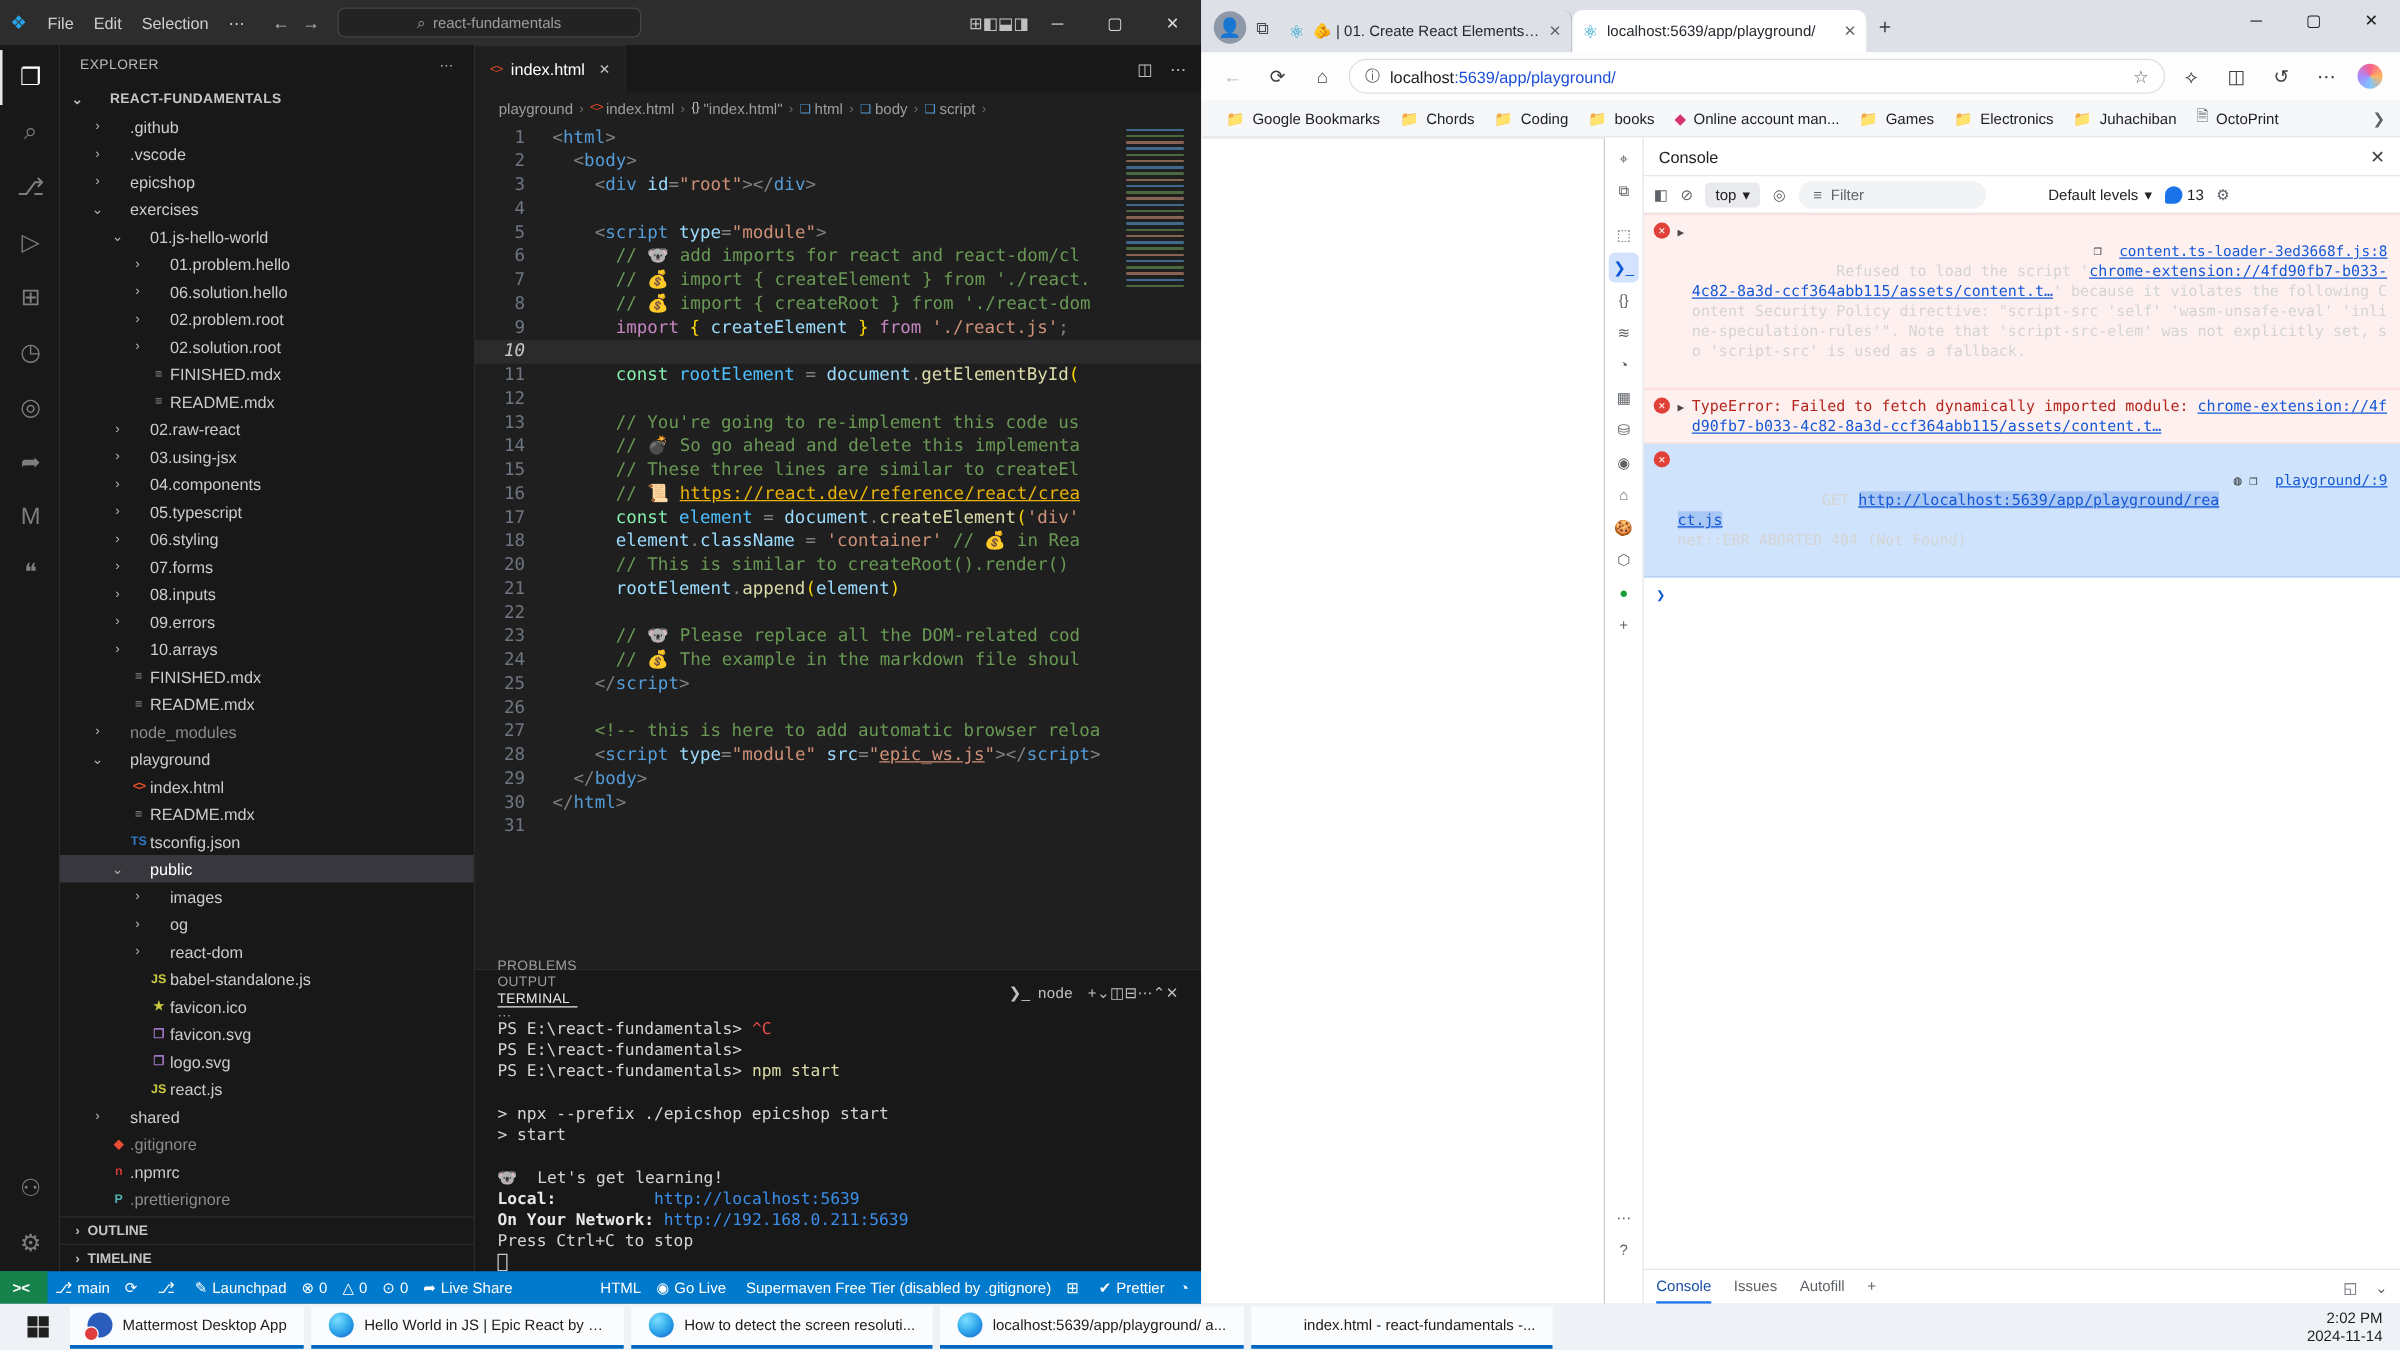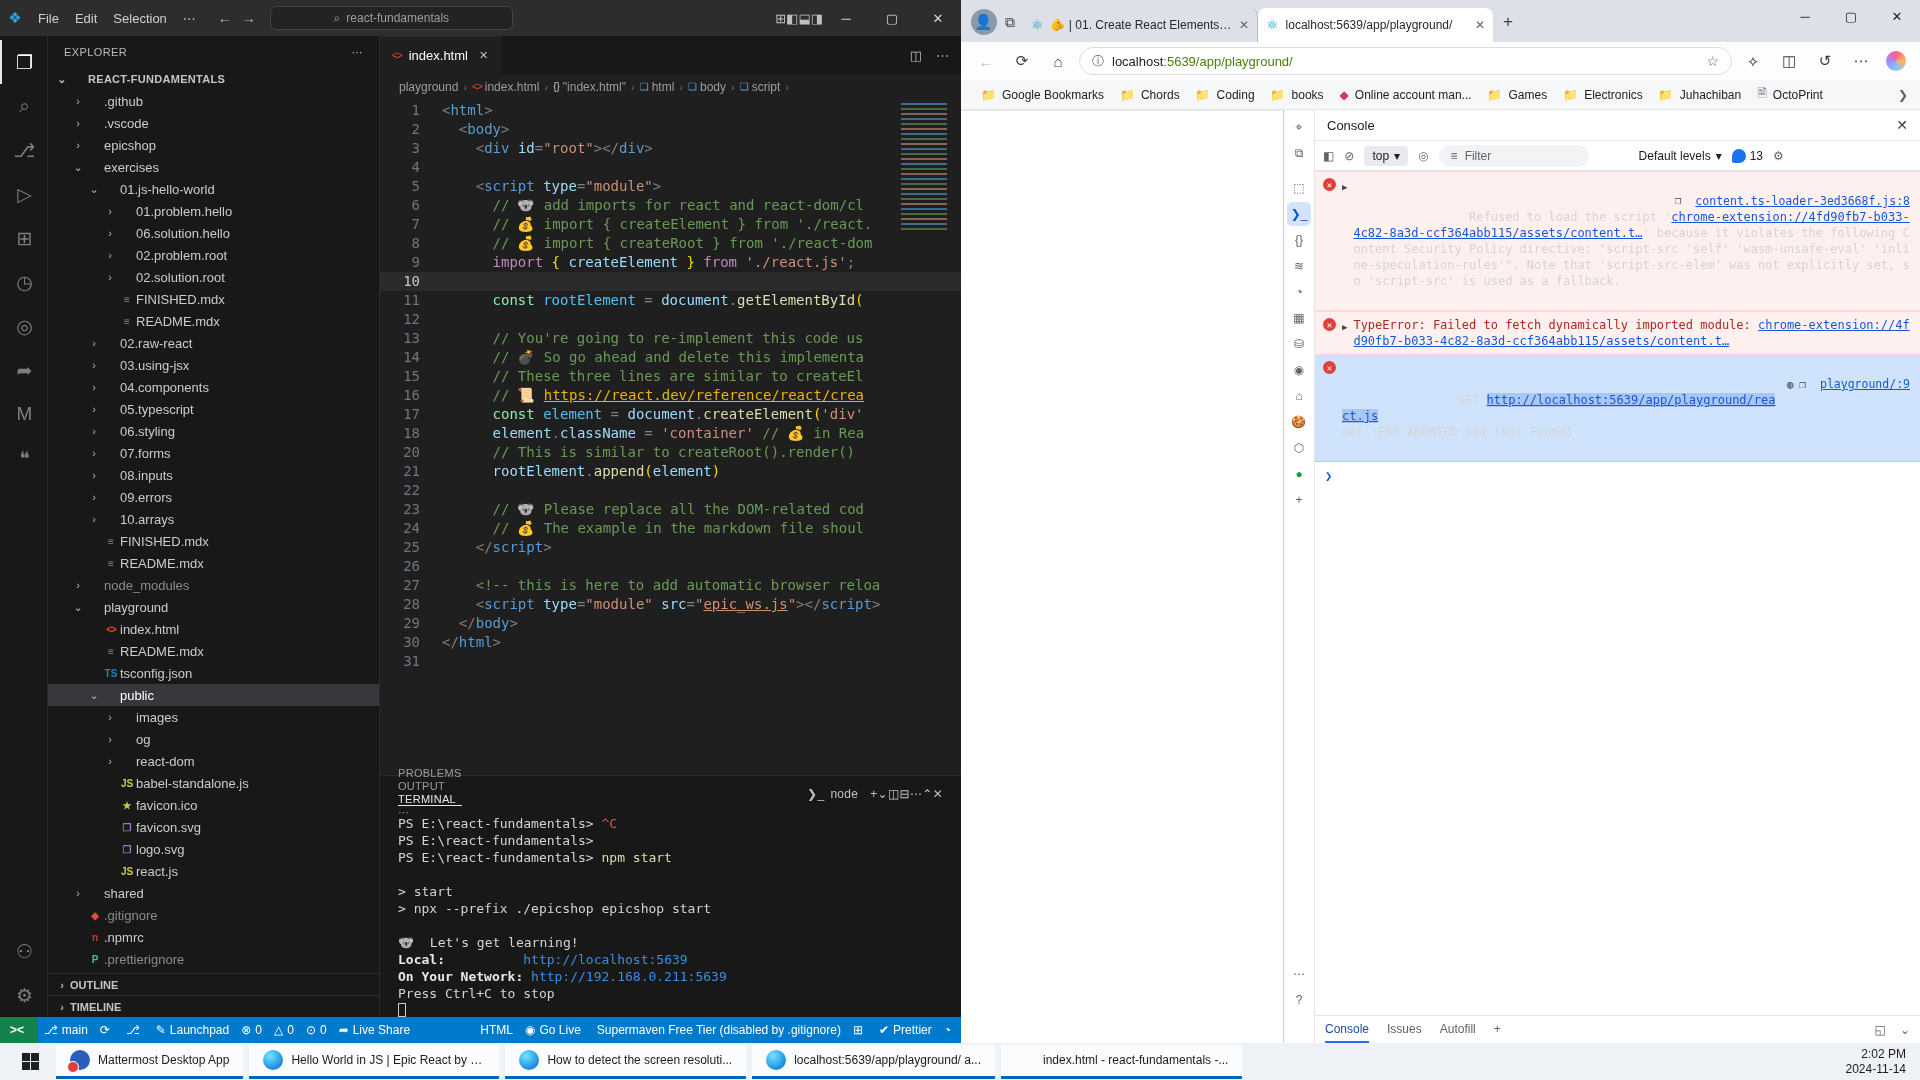--- a/index.html
+++ b/index.html
@@ -49,21 +49,21 @@
   .tab .cl{color:#c0c0c0;font-size:11px;margin-left:4px;}
   .tabbar-right{margin-left:auto;display:flex;align-items:center;color:#c0c0c0;gap:14px;padding-right:12px;}
   .breadcrumb{height:25px;display:flex;align-items:center;padding-left:16px;color:#9d9d9d;font-size:12px;gap:3px;flex:0 0 25px;}
   .breadcrumb .bc-sep{color:#6e6e6e;font-size:11px;padding:0 2px;}
   .breadcrumb .bc-ic{font-size:10px;}
   .ic-sym-el-icon{color:#569cd6;}
   .ic-braces-icon{color:#c9c9c9;}
   .code{flex:1;position:relative;overflow:hidden;font-family:"DejaVu Sans Mono",monospace;font-size:14px;line-height:19px;padding-top:2px;}
   .cline{display:flex;height:19px;white-space:pre;}
   .cline .gut{width:62px;flex:0 0 62px;text-align:right;padding-right:22px;color:#6e7681;}
-  .cline.cur{background:rgba(255,255,255,.055);}
+  .cline.cur{background:rgba(255,255,255,.055);font-style:italic;}
   .cline.cur .gut{color:#c6c6c6;}
   .ctext2{overflow:hidden;}
   .tk-x{color:#d4d4d4}.tk-p{color:#808080}.tk-t{color:#569cd6}.tk-a{color:#9cdcfe}.tk-s{color:#ce9178}
   .tk-c{color:#6a9955}.tk-k{color:#c586c0}.tk-b{color:#86efac}.tk-v{color:#9cdcfe}.tk-V{color:#4fc1ff}
   .tk-f{color:#dcdcaa}.tk-g{color:#ffd700}
   .tk-cl{color:#eab308;text-decoration:underline}.tk-sl{color:#ce9178;text-decoration:underline}
   .minimap{position:absolute;right:14px;top:4px;width:46px;height:128px;opacity:.85;background:
     repeating-linear-gradient(180deg,rgba(86,156,214,.7) 0 2px,transparent 2px 5px,rgba(106,153,85,.7) 5px 7px,transparent 7px 10px,rgba(206,145,120,.7) 10px 12px,transparent 12px 15px);}
   
   .panel{height:242px;border-top:1px solid #2b2b2b;display:flex;flex-direction:column;flex:0 0 242px;background:#181818;margin-top:16px;}
@@ -95,21 +95,21 @@
   .ic-react-icon{color:#149eca;font-size:14px;}
   .newtab{color:#3c4043;font-size:17px;margin:0 0 10px 10px;}
   .bwin-ctrls{margin-left:auto;display:flex;align-self:flex-start;}
   .bwin-ctrls .win-ctrl{color:#202124;height:32px;}
   .navbar{height:38px;background:#fdfdfe;display:flex;align-items:center;padding:0 10px;gap:6px;flex:0 0 38px;}
   .nav-ic{width:30px;text-align:center;color:#3c4043;font-size:15px;}
   .nav-ic.disabled{color:#b4b8bd;}
   .urlpill{flex:1;height:28px;background:#fff;border:1px solid #dadfe5;border-radius:14px;display:flex;align-items:center;padding:0 12px;gap:8px;font-size:13px;}
   .urlpill .info{color:#5f6368;font-size:12px;}
   .url-host{color:#202124;}
-  .url-rest{color:#4d7c0f;}
+  .url-rest{color:#1d4ed8;}
   .urlpill .star{margin-left:auto;color:#5f6368;font-size:14px;}
   .copilot{width:20px;height:20px;border-radius:50%;background:conic-gradient(#f95f8f,#ffb45f,#7ec4ff,#a78bfa,#f95f8f);margin:0 4px;}
   .bookmarksbar{height:30px;background:#f5f7f9;border-bottom:1px solid #e1e4e8;display:flex;align-items:center;padding:0 12px;gap:4px;font-size:12px;color:#202124;flex:0 0 30px;}
   .bm{display:flex;align-items:center;gap:6px;padding:3px 8px;border-radius:4px;white-space:nowrap;}
   .bm-ic{font-size:12px;}
   .ic-folder-icon{color:#eab308;}
   .ic-diamond-icon{color:#d6336c;}
   .ic-page-icon{color:#5f6368;}
   .bm-chev{margin-left:auto;color:#5f6368;font-size:12px;}
   .bcontent{flex:1;display:flex;min-height:0;}
@@ -684,22 +684,22 @@
               </span>
               <span><span class="ic-add-terminal-icon">+</span><span class="ic-terminal-dropdown-icon">⌄</span><span class="ic-split-terminal-icon">◫</span><span class="ic-kill-terminal-icon">⊟</span><span class="ic-panel-more-icon">⋯</span><span class="ic-panel-maximize-icon">⌃</span><span class="ic-panel-close-icon">✕</span></span>
             </div>
           </div>
           <div class="terminal">
 
           <div class="tline"><span class="tk-x">PS E:\react-fundamentals&gt; </span><span class="tk-red">^C</span></div>
               <div class="tline"><span class="tk-x">PS E:\react-fundamentals&gt; </span></div>
               <div class="tline"><span class="tk-x">PS E:\react-fundamentals&gt; </span><span class="tk-yel">npm start</span></div>
               <div class="tline"></div>
+              <div class="tline"><span class="tk-x">&gt; npx --prefix ./epicshop epicshop start</span></div>
               <div class="tline"><span class="tk-x">&gt; start</span></div>
-              <div class="tline"><span class="tk-x">&gt; npx --prefix ./epicshop epicshop start</span></div>
               <div class="tline"></div>
               <div class="tline"><span class="tk-x">🐨  Let's get learning!</span></div>
               <div class="tline"><span class="tk-tb">Local:</span><span class="tk-x">          </span><span class="tk-tlink">http://localhost:5639</span></div>
               <div class="tline"><span class="tk-tb">On Your Network:</span><span class="tk-x"> </span><span class="tk-tlink">http://192.168.0.211:5639</span></div>
               <div class="tline"><span class="tk-x">Press Ctrl+C to stop</span></div>
               <div class="tline"><span class="tk-cur"> </span></div>
             </div>
         </div>
       </div>
     </div>

